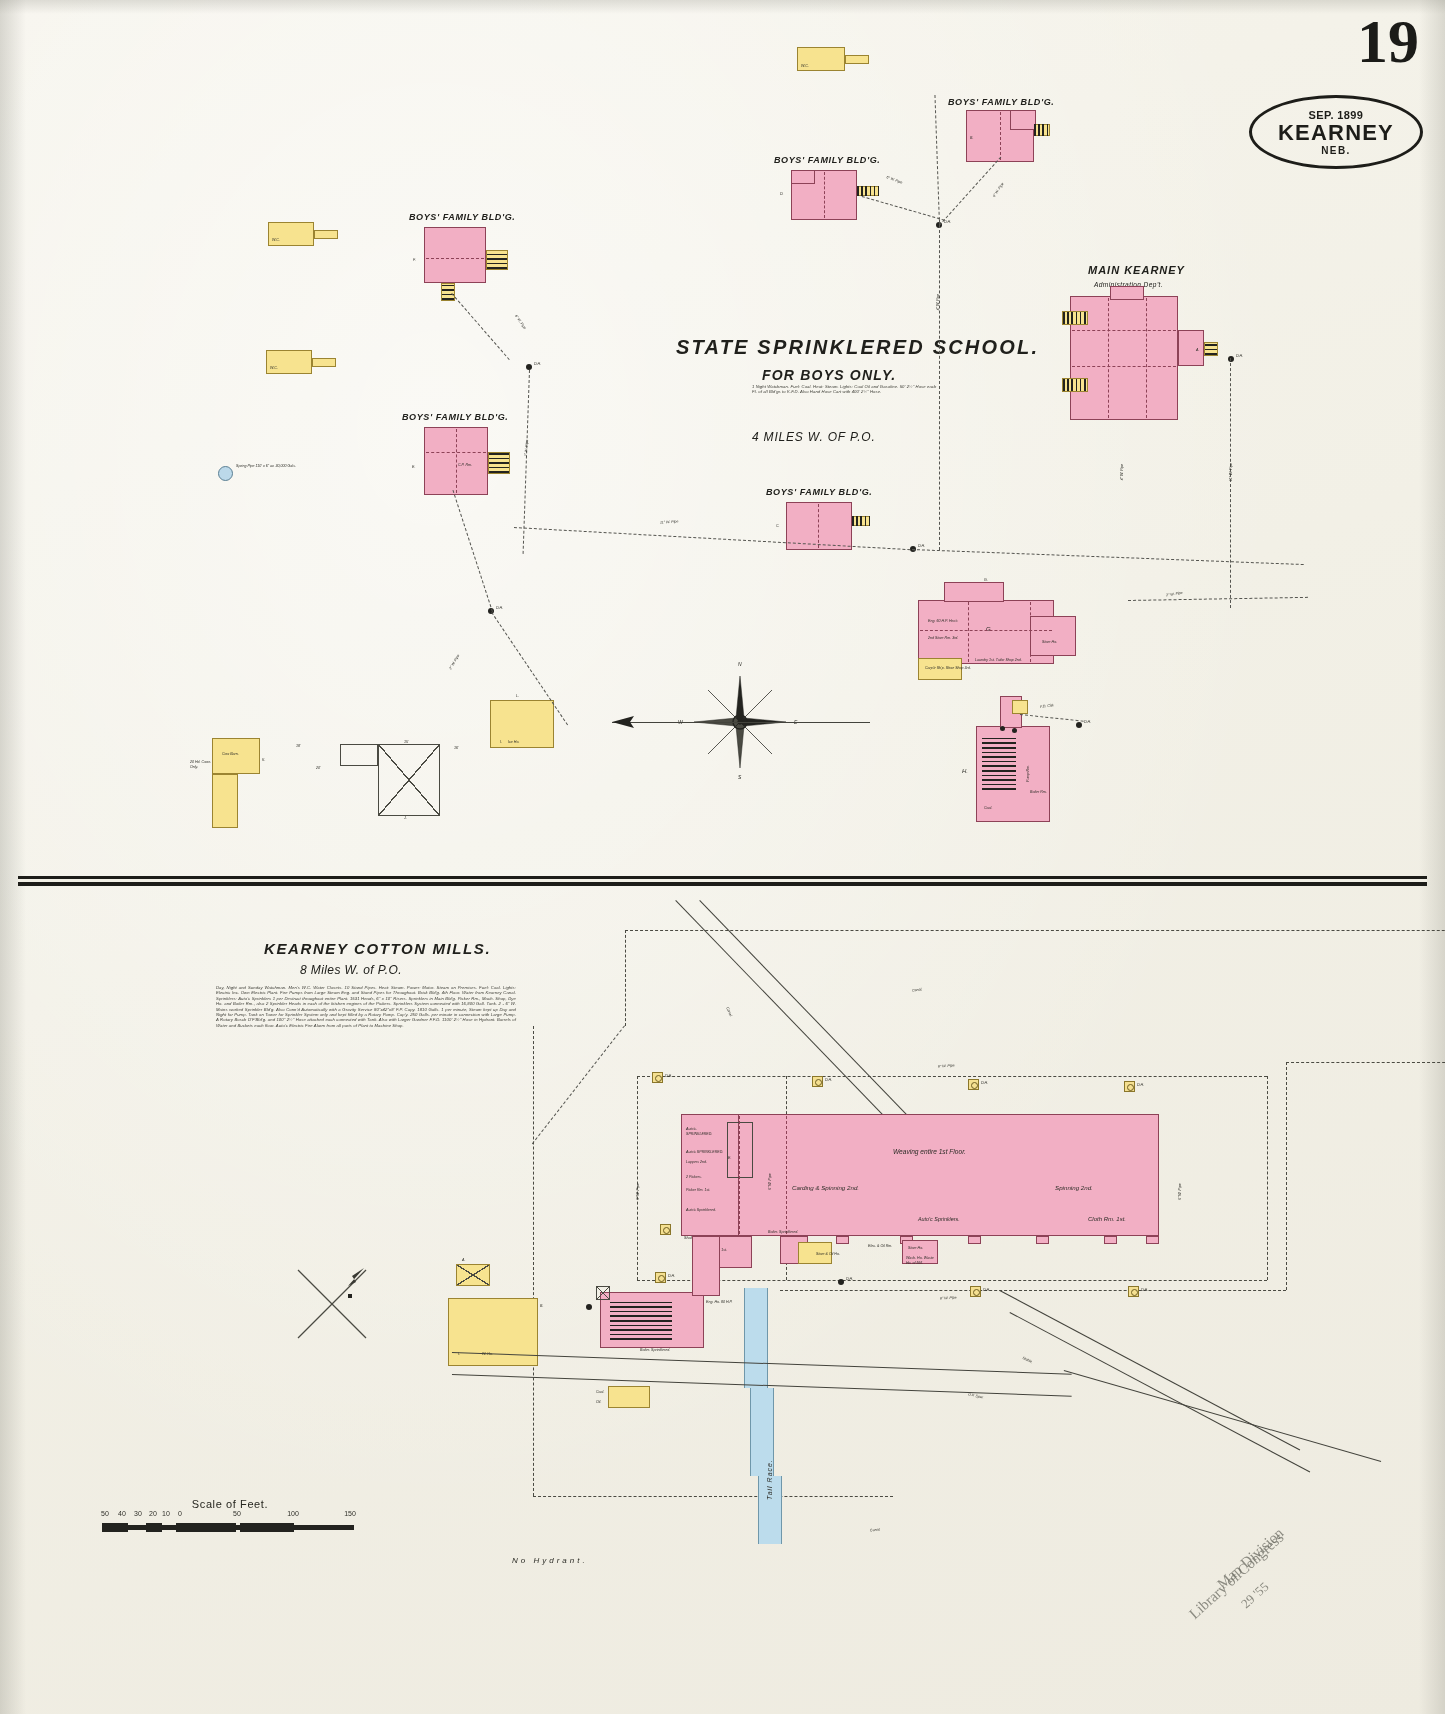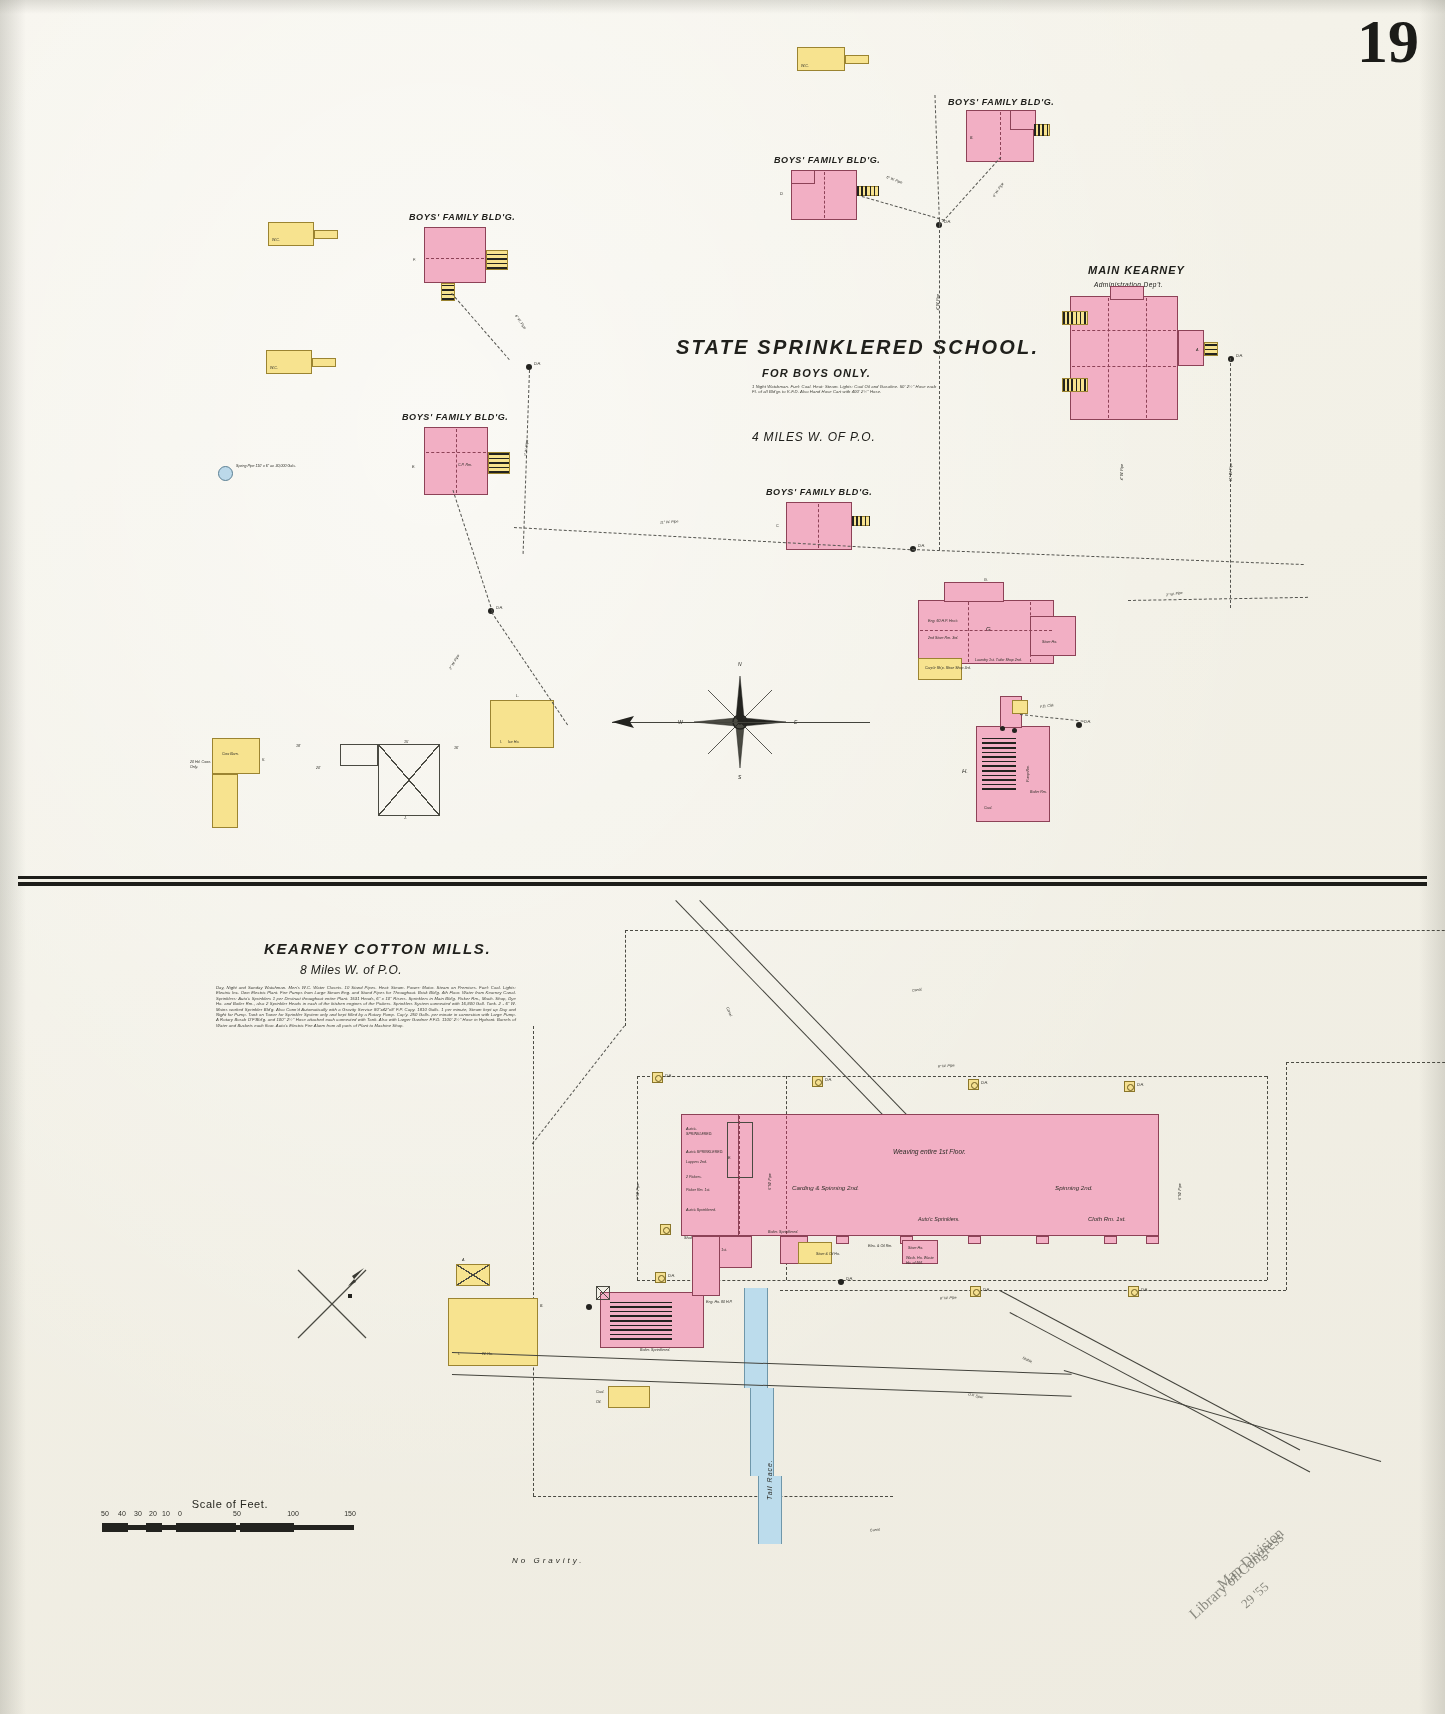--- a/index.html
+++ b/index.html
@@ -170,23 +170,28 @@
 <body>
 
 <div id="sheet">
   <div id="paper-tint"></div>
   <div class="edge-shadow left"></div>
   <div class="edge-shadow right"></div>
   <div class="edge-shadow top"></div>
 
   <div class="sheet-no" style="right:26px;top:6px;font-size:62px;">19</div>
 
+  <div id="stamp" style="right:22px;top:95px;">
+    <div class="s-date">SEP. 1899</div>
+    <div class="s-city">KEARNEY</div>
+    <div class="s-state">NEB.</div>
+  </div>
 
   <div class="ttl" style="left:676px;top:336px;font-size:20px;letter-spacing:2.2px;font-weight:600;">STATE SPRINKLERED SCHOOL.</div>
-  <div class="ttl" style="left:762px;top:367px;font-size:11px;letter-spacing:1.2px;font-weight:600;">FOR BOYS ONLY.</div>
+  <div class="ttl" style="left:762px;top:367px;font-size:14px;letter-spacing:1.2px;font-weight:600;">FOR BOYS ONLY.</div>
   <div class="micro" style="left:752px;top:384px;width:190px;">1 Night Watchman. Fuel: Coal. Heat: Steam. Lights: Coal Oil and Gasoline. 50' 2½" Hose each Fl. of all Bld'gs to K.F.D. Also Hand Hose Cart with 400' 2½" Hose.</div>
   <div class="ttl" style="left:752px;top:430px;font-size:12px;letter-spacing:.8px;">4 MILES W. OF P.O.</div>
 
   <div class="bldg yellow" style="left:797px;top:47px;width:48px;height:24px;"></div>
   <div class="bldg yellow" style="left:845px;top:55px;width:24px;height:9px;"></div>
   <div class="lbl xs" style="left:801px;top:64px;">W.C.</div>
 
   <div class="bldg yellow" style="left:268px;top:222px;width:46px;height:24px;"></div>
   <div class="bldg yellow" style="left:314px;top:230px;width:24px;height:9px;"></div>
   <div class="lbl xs" style="left:272px;top:238px;">W.C.</div>
@@ -505,21 +510,21 @@
 
   <div class="rail" style="left:452px;top:1352px;width:620px;transform:rotate(2deg);"></div>
   <div class="rail" style="left:452px;top:1374px;width:620px;transform:rotate(2deg);"></div>
   <div class="rail" style="left:1000px;top:1290px;width:340px;transform:rotate(28deg);"></div>
   <div class="rail" style="left:1010px;top:1312px;width:340px;transform:rotate(28deg);"></div>
   <div class="rail" style="left:1064px;top:1370px;width:330px;transform:rotate(16deg);"></div>
   <div class="lbl xs" style="left:1022px;top:1358px;transform:rotate(26deg);">Stable.</div>
   <div class="lbl xs" style="left:968px;top:1394px;transform:rotate(12deg);">U.P. Spur.</div>
   <div class="lbl xs" style="left:870px;top:1528px;transform:rotate(-5deg);">Canal.</div>
 
-  <div class="lbl" style="left:512px;top:1556px;font-size:8px;letter-spacing:3px;">No Gravity.</div>
+  <div class="lbl" style="left:512px;top:1556px;font-size:8px;letter-spacing:3px;">No Hydrant.</div>
 
   <svg style="position:absolute;left:290px;top:1260px;" width="86" height="86">
     <line x1="8" y1="78" x2="76" y2="10" stroke="#4a4a42" stroke-width="1.3"></line>
     <line x1="76" y1="78" x2="8" y2="10" stroke="#4a4a42" stroke-width="1.3"></line>
     <polygon points="74,8 62,16 66,22 58,26" fill="#3a3a33"></polygon>
     <rect x="58" y="34" width="4" height="4" fill="#23231f"></rect>
   </svg>
 
   <div id="scale-wrap" style="left:100px;top:1498px;width:260px;">
     <div id="scale-title">Scale of Feet.</div>

